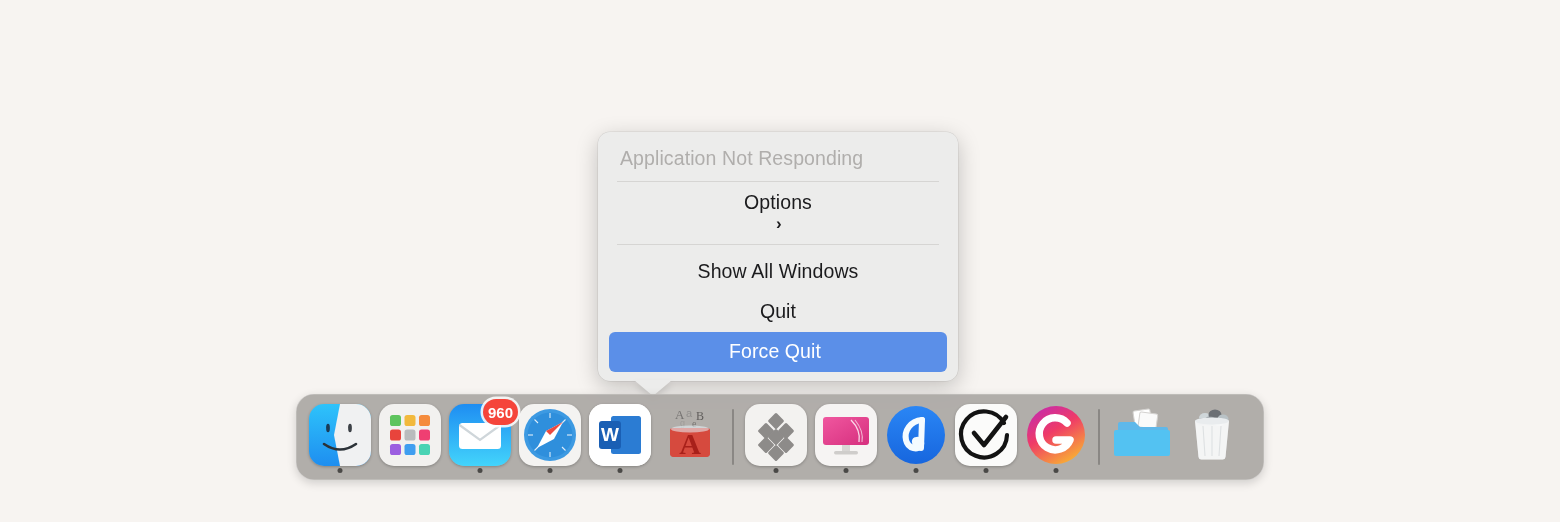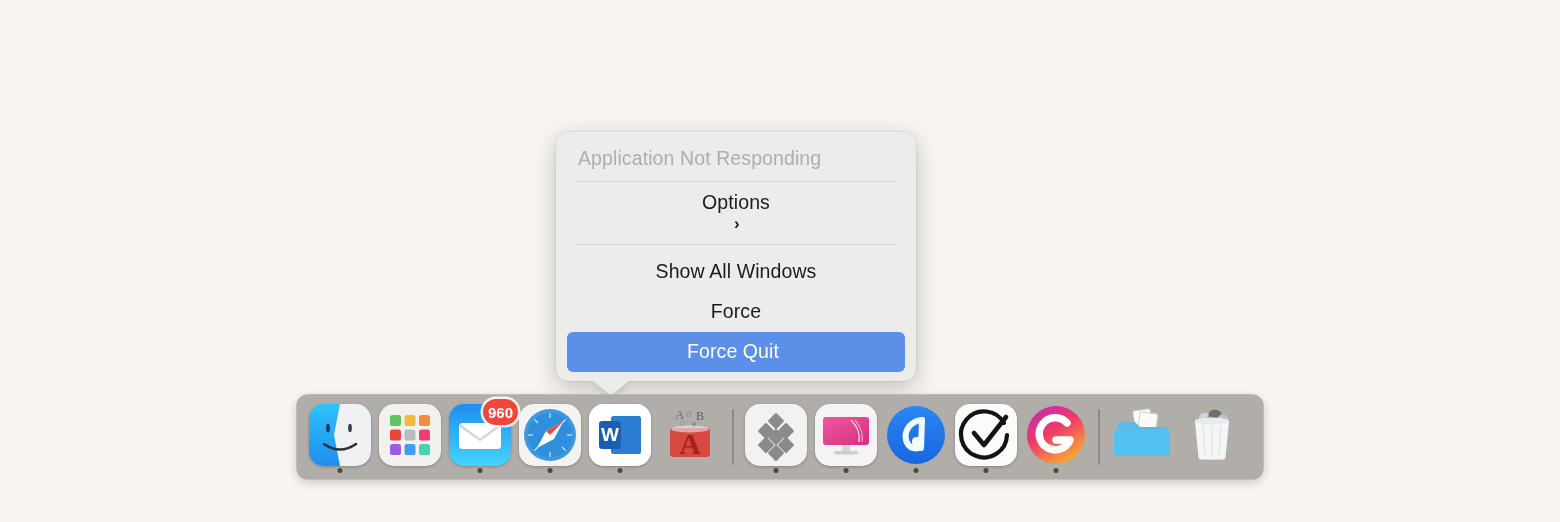--- a/index.html
+++ b/index.html
@@ -11,21 +11,21 @@
     height: 522px;
     background: #f7f4f1;
     font-family: "Liberation Sans", sans-serif;
     overflow: hidden;
     position: relative;
   }
 
   
   #context-menu {
     position: absolute;
-    left: 556px;
+    left: 598px;
     top: 132px;
     width: 360px;
     background: #ececeb;
     border-radius: 12px;
     box-shadow: 0 6px 22px rgba(0,0,0,0.22), 0 0 0 0.5px rgba(0,0,0,0.10);
     padding: 7px 0 9px 0;
     box-sizing: border-box;
   }
   .menu-tail {
     position: absolute;
@@ -78,21 +78,21 @@
   }
 
   
   #dock {
     position: absolute;
     left: 296px;
     top: 394px;
     width: 968px;
     height: 86px;
     background: rgba(170,167,164,0.92);
-    border-radius: 12px;
+    border-radius: 18px;
     box-shadow: 0 3px 10px rgba(0,0,0,0.16), inset 0 0 0 0.5px rgba(255,255,255,0.35);
     display: flex;
     align-items: center;
     padding: 0 9px;
     box-sizing: border-box;
   }
   .dock-slot {
     width: 70px;
     height: 86px;
     position: relative;
@@ -168,21 +168,21 @@
     <span class="chev">›</span>
   </div>
 
   <div class="menu-sep"></div>
 
   <div class="menu-item spaced-top">
     <span>Show All Windows</span>
   </div>
 
   <div class="menu-item">
-    <span>Force</span>
+    <span>Quit</span>
   </div>
 
   <div class="menu-item highlighted">
     <span>Force Quit</span>
   </div>
 
   <div class="menu-tail"></div>
 </div>
 
 <div id="dock">

